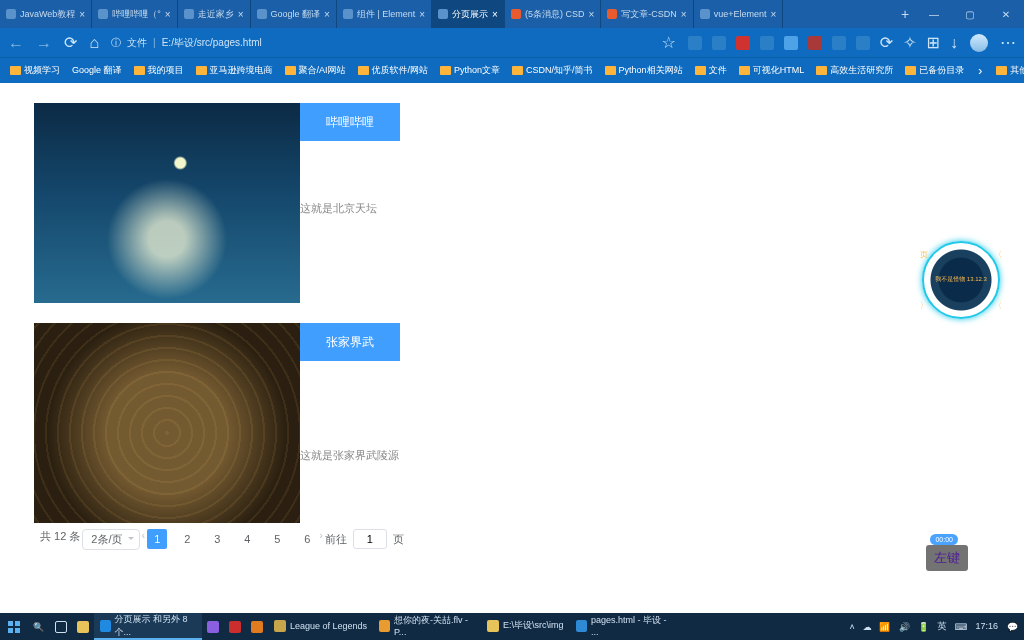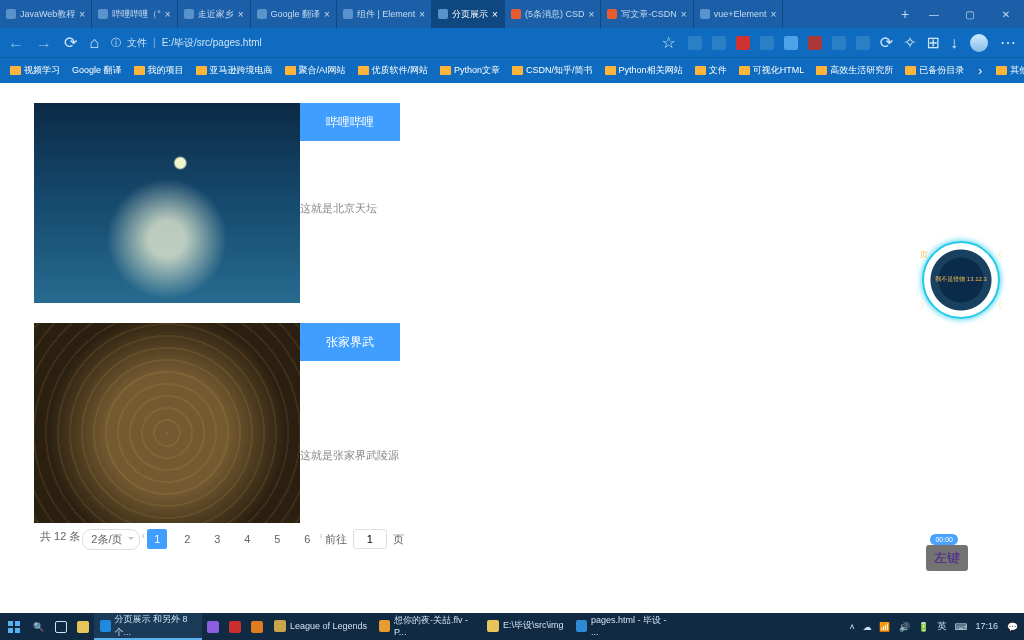--- a/index.html
+++ b/index.html
@@ -36,21 +36,21 @@
     linear-gradient(180deg,#0c2a45 0%,#14476b 45%,#276b8f 100%);}
   .card-img.two{background:
     radial-gradient(circle at 50% 55%,rgba(255,200,110,.35) 0 60px,transparent 120px),
     repeating-radial-gradient(circle at 50% 55%,#3d2e18 0 2px,#2a1f10 2px 12px),
     linear-gradient(#1c140a,#2e2312);}
   .card-right{flex:1;padding-top:20px;}
   .card-title{background:#409eff;color:#fff;display:inline-block;padding:0 22px;height:38px;line-height:38px;font-size:12px;margin-left:0;}
   .card-title.wide{width:100px;text-align:center;}
   .card-desc{margin-top:60px;color:#888;font-size:11px;font-family:Liberation Mono, monospace;}
   .pager{display:flex;align-items:flex-start;gap:2px;padding:6px 20px 6px 40px;color:#606266;font-size:11px;}
-  .pager .sel{border:1px solid #dcdfe6;border-radius:9px;padding:2px 16px 2px 8px;position:relative;}
+  .pager .sel{border:1px solid #dcdfe6;border-radius:4px;padding:2px 16px 2px 8px;position:relative;}
   .pager .sel::after{content:"";position:absolute;right:5px;top:7px;border:3px solid transparent;border-top-color:#c0c4cc;}
   .pager .arrow{color:#c0c4cc;cursor:pointer;font-size:11px;}
   .pager .pnums{display:flex;gap:10px;}
   .pager .pnum{min-width:20px;height:20px;display:flex;align-items:center;justify-content:center;border-radius:2px;cursor:pointer;font-size:11px;}
   .pager .pnum.active{background:#409eff;color:#fff;}
   .pager .jump{display:flex;align-items:center;gap:6px;}
   .pager .jump input{width:34px;height:20px;border:1px solid #dcdfe6;border-radius:3px;text-align:center;font-size:11px;}
   .floaty{position:absolute;right:24px;top:158px;width:78px;height:78px;border-radius:50%;
     background:radial-gradient(circle at 50% 50%,#0b2b4a 0 22px,#19405f 23px 30px,transparent 31px);
     border:2px solid #21c8e8;box-shadow:0 0 6px #21c8e8;display:flex;align-items:center;justify-content:center;}

